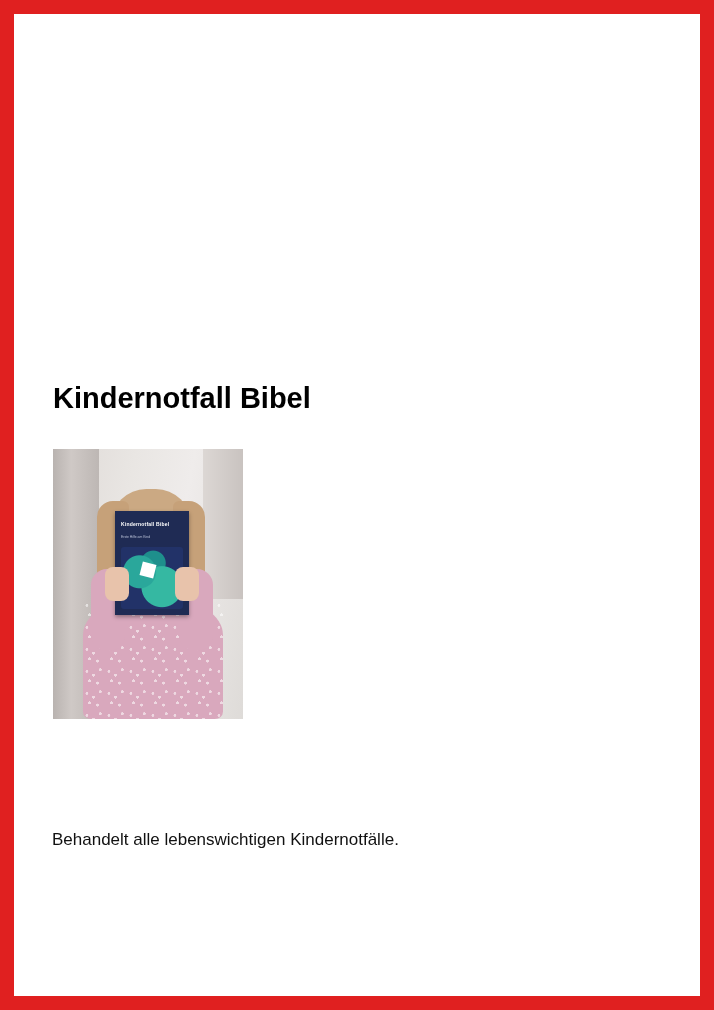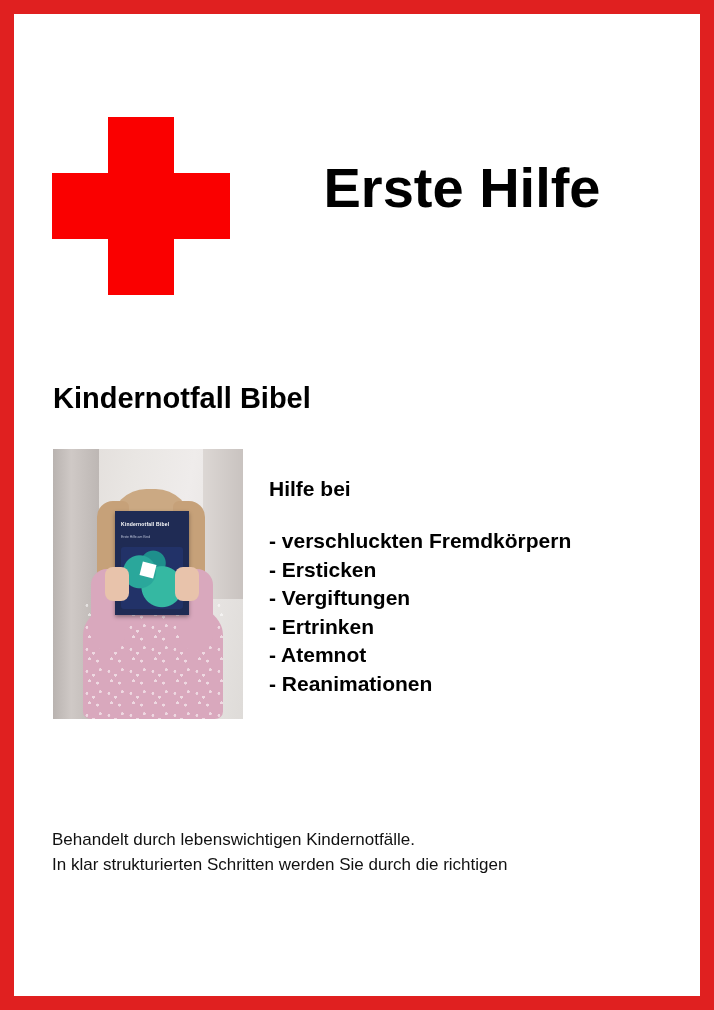--- a/index.html
+++ b/index.html
@@ -266,27 +266,20 @@
     line-height: 25px;
   }
 </style>
 </head>
 <body>
 
 <div class="page">
 
   <div class="content">
 
-    <div class="header">
-      <div class="cross">
-        <div class="bar-h"></div>
-        <div class="bar-v"></div>
-      </div>
-      <div class="title">Erste Hilfe</div>
-    </div>
 
     <div class="product-heading">Kindernotfall Bibel</div>
 
     <div class="photo">
       <div class="wall"></div>
       <div class="curtain"></div>
       <div class="curtain2"></div>
       <div class="hair-top"></div>
       <div class="hair-l"></div>
       <div class="hair-r"></div>
@@ -296,35 +289,23 @@
       <div class="book">
         <div class="book-title">Kindernotfall Bibel</div>
         <div class="book-sub">Erste Hilfe am Kind</div>
         <div class="book-art"></div>
         <div class="book-dot"></div>
       </div>
       <div class="hand-l"></div>
       <div class="hand-r"></div>
     </div>
 
-    <div class="bullets">
-      <div class="lead">Hilfe bei</div>
-      <ul>
-        <li>- verschluckten Fremdkörpern</li>
-        <li>- Ersticken</li>
-        <li>- Vergiftungen</li>
-        <li>- Ertrinken</li>
-        <li>- Atemnot</li>
-        <li>- Reanimationen</li>
-      </ul>
-    </div>
 
     <div class="footer-text">
-      <div>Behandelt durch lebenswichtigen Kindernotfälle.</div>
-      <div>In klar strukturierten Schritten werden Sie durch die richtigen</div>
+      <div>Behandelt alle lebenswichtigen Kindernotfälle.</div>
     </div>
 
   </div>
 
   <div class="frame"></div>
   <div class="frame-inner"></div>
 
 </div>
 
 </body></html>

